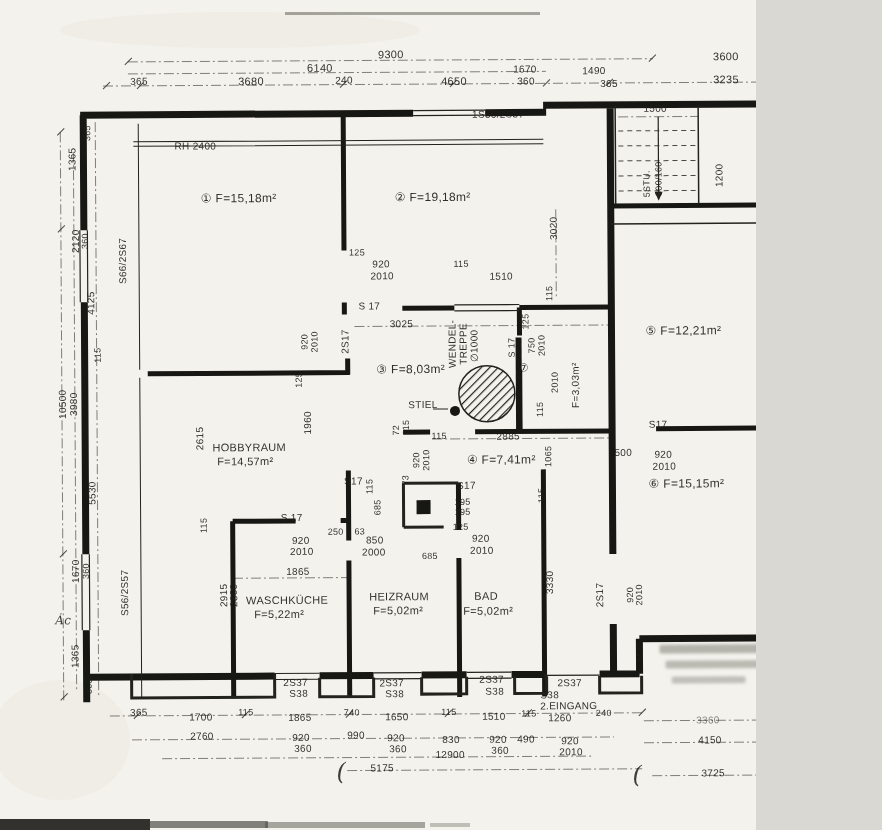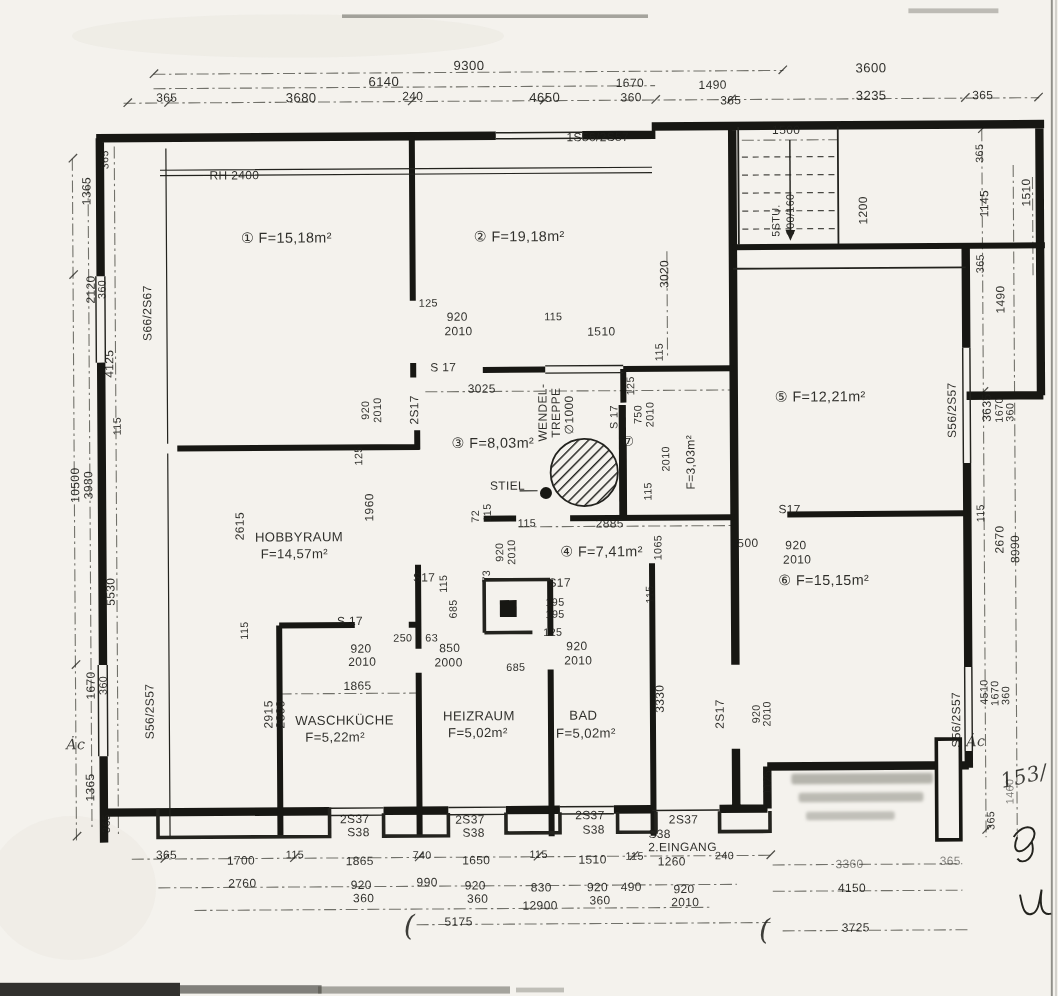--- a/index.html
+++ b/index.html
@@ -1,16 +1,16 @@
 <!DOCTYPE html>
 <html><head>
 <meta charset="utf-8">
 <style>
   html,body{margin:0;padding:0;background:#d9d8d2;}
-  #scan{position:relative;width:882px;height:830px;background:#f4f2ed;overflow:hidden;
+  #scan{position:relative;width:756px;height:830px;background:#f4f2ed;overflow:hidden;
         font-family:"Liberation Sans","DejaVu Sans",sans-serif;}
   svg{display:block}
   .lbl{font-family:"Liberation Sans","DejaVu Sans",sans-serif;fill:#1e1e1a;text-anchor:middle;
        opacity:.92;letter-spacing:.3px;}
   .hand{font-family:"DejaVu Serif","Liberation Serif",serif;font-style:italic;opacity:.85;}
   .faded{opacity:.55;}
   .wall{stroke:#171713;fill:none;}
   .thin{stroke:#23231e;fill:none;}
   .dim{stroke:#45453e;fill:none;stroke-width:.9;stroke-dasharray:10 3 2 3;opacity:.75;}
   .tick{stroke:#2a2a25;stroke-width:1.1;opacity:.8;}

